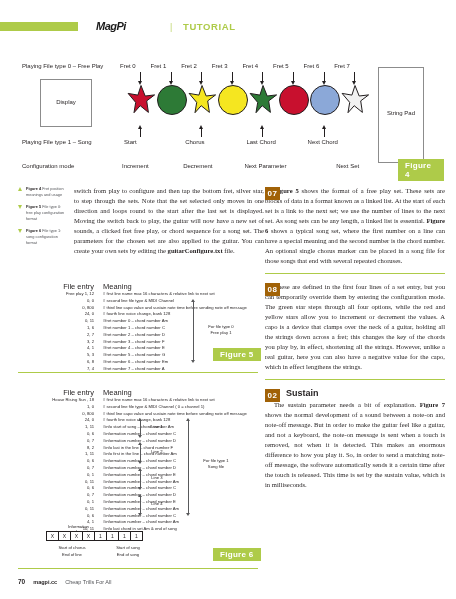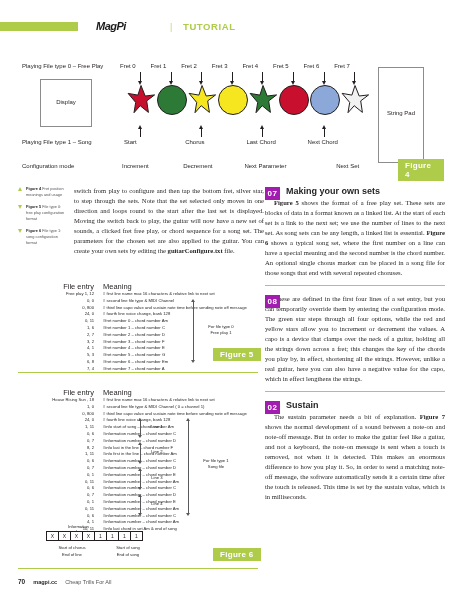--- a/index.html
+++ b/index.html
@@ -82,21 +82,21 @@
   .infobox-wrap { position:absolute; left:46px; top:531px; }
   .infobox-title { position:absolute; left:22px; top:-7px; font-family:"Liberation Sans", sans-serif; font-size:4.2px; }
   .cells { position:absolute; left:0; top:0; display:flex; }
   .cell { width:13px; height:10px; border:1px solid #231f20; margin-right:-1px;
           font-family:"Liberation Sans", sans-serif; font-size:5px; display:flex;
           align-items:center; justify-content:center; background:#fff; }
 
   
   .col-right { position:absolute; left:265px; top:186px; width:180px; }
   .sec { position:relative; margin-bottom:6px; }
-  .sec-num { position:absolute; left:0; top:1px; width:15px; height:13px; background:#a21caf;
+  .sec-num { position:absolute; left:0; top:1px; width:15px; height:13px; background:#a16207;
              color:#fff; font-family:"Liberation Sans", sans-serif; font-weight:bold; font-size:8px;
              display:flex; align-items:center; justify-content:center; letter-spacing:0.5px; }
   .sec-title { margin-left:21px; font-family:"Liberation Sans", sans-serif; font-weight:bold;
                font-size:9px; color:#231f20; margin-bottom:2px; }
   .sec-body { font-size:6.6px; line-height:1.52; text-align:justify; }
   .sec-body b { font-weight:bold; }
   .sec-rule { height:1px; background:#aecb49; margin:7px 0 8px 0; }
 
   
   .footer { position:absolute; left:18px; top:578px; width:420px;
@@ -305,21 +305,20 @@
     <div class="annot" style="left:62px; top:14px; width:40px;">Start of song</div>
     <div class="annot" style="left:6px; top:21px; width:40px;">End of line</div>
     <div class="annot" style="left:62px; top:21px; width:40px;">End of song</div>
   </div>
   <div class="figtag" style="left:213px; top:548px;">Figure 6</div>
   <div class="rule-green" style="left:18px; top:568px; width:240px;"></div>
 
   <div class="col-right" id="right-column">
       <div class="sec">
         <div class="sec-num">07</div>
-        <div class="sec-title">Making your own sets</div>
         <div class="sec-body">
           <p style="margin: 0px; text-indent: 9px;"><b>Figure 5</b> shows the format of a free play set. These sets are blocks of data in a format known as a linked list. At the start of each set is a link to the next set; we use the number of lines to the next set. As song sets can be any length, a linked list is essential. <b>Figure 6</b> shows a typical song set, where the first number on a line can have a special meaning and the second number is the chord number. An optional single chorus marker can be placed in a song file for those songs that end with several repeated choruses.</p>
         </div>
       </div>
       <div class="sec-rule"></div>
       <div class="sec">
         <div class="sec-num">08</div>
         <div class="sec-body">
           <p style="margin: 0px; text-indent: 9px;">These are defined in the first four lines of a set entry, but you can temporarily override them by entering the configuration mode. The green star steps through all four options, while the red and yellow stars allow you to increment or decrement the values. A capo is a device that clamps over the neck of a guitar, holding all the strings down across a fret; this changes the key of the chords you play by, in effect, shortening all the strings. However, unlike a real guitar, here you can also have a negative value for the capo, which in effect lengthens the strings.</p>
         </div>

